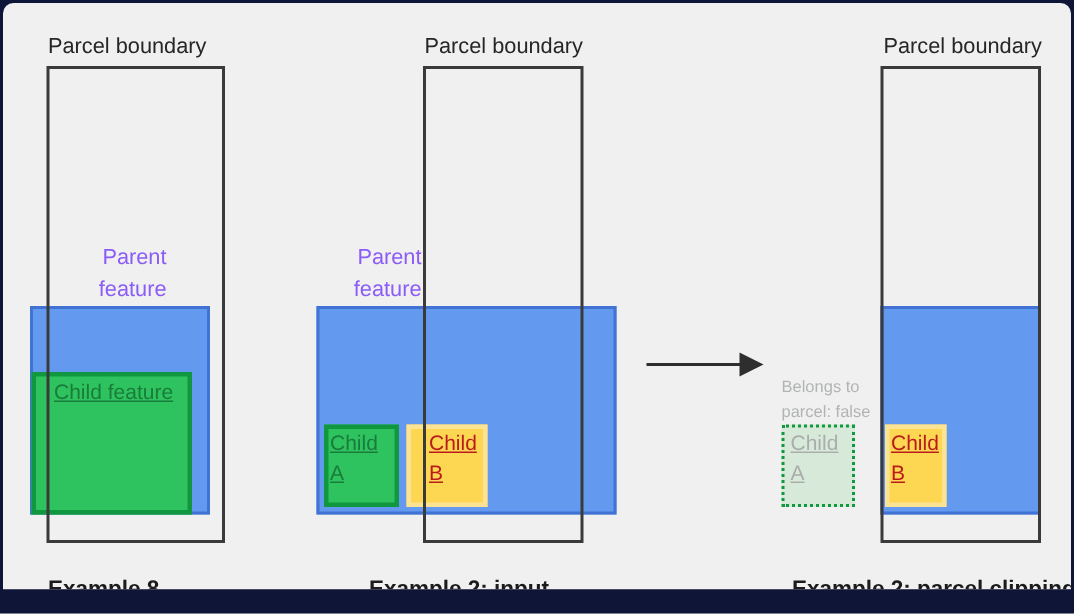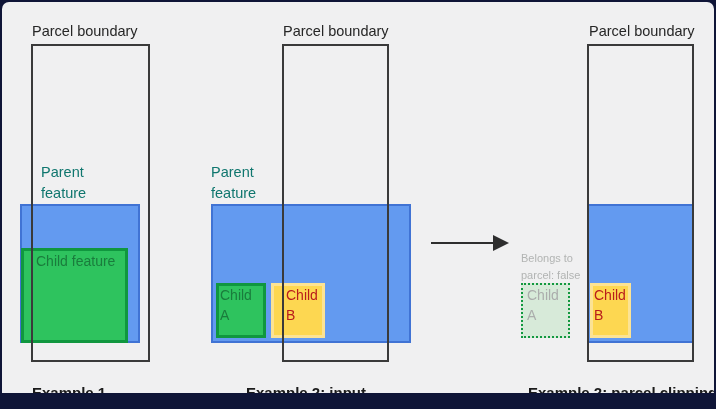--- a/index.html
+++ b/index.html
@@ -27,29 +27,29 @@
   .parcel-rect {
     position:absolute; z-index:3;
     border:2px solid #3a3a3a; background:transparent;
   }
   .parent-rect {
     position:absolute; z-index:1;
     background:#639af0; border:2px solid #4073d4;
   }
   .parent-label {
     position:absolute; z-index:5;
-    font-size:14.5px; line-height:21px; color:#0f766e;
+    font-size:14.5px; line-height:21px; color:#8b5cf6;text-align:right;
   }
   .child-rect { position:absolute; z-index:2; }
   .child-green  { background:#2ec35e; border:3px solid #10973f; }
   .child-yellow { background:#fdd751; border:3px solid #fce394; }
   .child-ghost  { background:#d7ead9; border:2px dotted #12983f; }
   .child-label {
     position:absolute; z-index:4;
-    font-size:14px; line-height:20px; white-space:pre-line;
+    font-size:14px; line-height:20px; white-space:pre-line;text-decoration:underline;
   }
   .lbl-green-dark { color:#1a7c3c; }
   .lbl-amber      { color:#b91c1c; }
   .lbl-gray       { color:#abadac; }
 
   .caption {
     position:absolute; z-index:5;
     font-size:15px; font-weight:700; color:#1b1b1b; white-space:nowrap;
   }
   .annotation {
@@ -64,21 +64,21 @@
 <div class="frame">
   <div class="canvas">
 
     <div class="layer">
       <div class="parcel-label" style="left:30px; top:21px;">Parcel boundary</div>
       <div class="parcel-rect" style="left:29px; top:42px; width:119px; height:318px;"></div>
       <div class="parent-label" style="left:39px; top:160px; width:70px;">Parent feature</div>
       <div class="parent-rect" style="left:18px; top:202px; width:120px; height:139px;"></div>
       <div class="child-rect child-green" style="left:19px; top:246px; width:107px; height:95px;"></div>
       <div class="child-label lbl-green-dark" style="left:34px; top:249px;">Child feature</div>
-      <div class="caption" style="left:30px; top:382px;">Example 1</div>
+      <div class="caption" style="left:30px; top:382px;">Example 8</div>
     </div>
 
     <div class="layer">
       <div class="parcel-label" style="left:281px; top:21px;">Parcel boundary</div>
       <div class="parcel-rect" style="left:280px; top:42px; width:107px; height:318px;"></div>
       <div class="parent-label" style="left:209px; top:160px; width:70px;">Parent feature</div>
       <div class="parent-rect" style="left:209px; top:202px; width:200px; height:139px;"></div>
       <div class="child-rect child-green" style="left:214px; top:281px; width:50px; height:55px;"></div>
       <div class="child-label lbl-green-dark" style="left:218px; top:283px; width:42px;">Child A</div>
       <div class="child-rect child-yellow" style="left:269px; top:281px; width:54px; height:55px;"></div>

